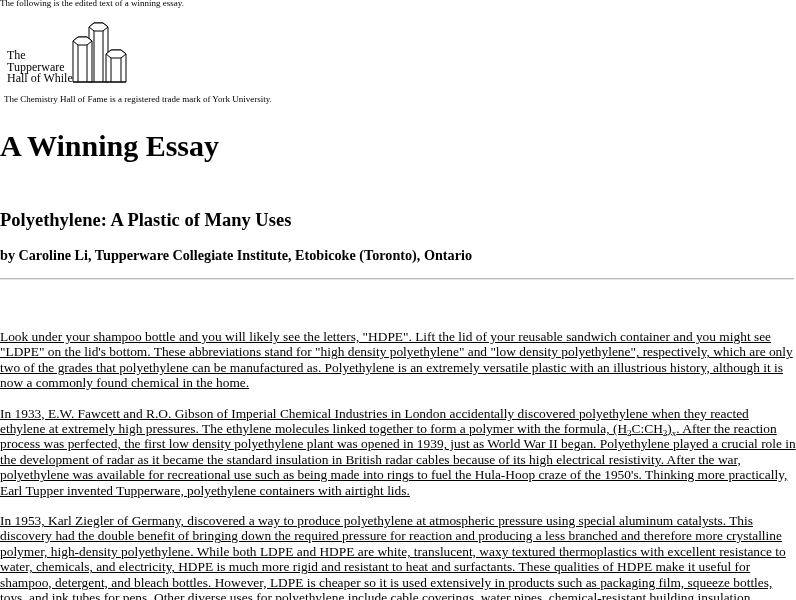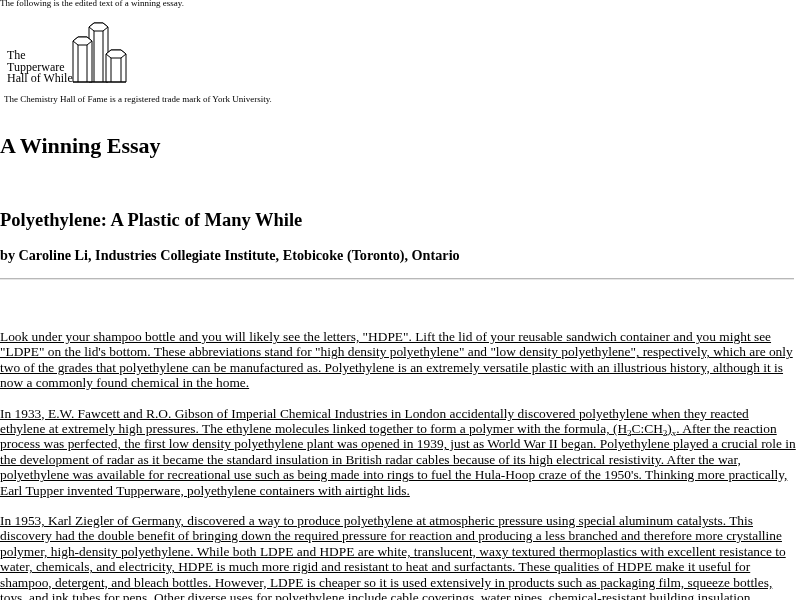--- a/index.html
+++ b/index.html
@@ -21,21 +21,21 @@
     font-size: 12px; line-height: 11.5px;
   }
   .logo-text span { display: block; }
   .logo-svg { position: absolute; left: 70px; top: 4px; }
   .trademark {
     position: absolute; left: 0; top: 90px;
     font-size: 9px; line-height: 11px; margin: 4px;
   }
   h1 {
     position: absolute; left: 0; top: 130px; margin: 0;
-    font-size: 22px; line-height: 32px; font-weight: bold;
+    font-size: 30px; line-height: 32px; font-weight: bold;
   }
   h2 {
     position: absolute; left: 0; top: 209px; margin: 0;
     font-size: 18.5px; line-height: 22px; font-weight: bold;
   }
   h3 {
     position: absolute; left: 0; top: 246px; margin: 0;
     font-size: 14.2px; line-height: 18px; font-weight: bold;
   }
   hr {
@@ -77,23 +77,23 @@
     <line x1="41" y1="40" x2="41" y2="64"></line>
     <line x1="51" y1="40" x2="51" y2="64"></line>
     <line x1="3" y1="64" x2="56" y2="64"></line>
   </svg>
 </div>
 
 <p class="trademark">The Chemistry Hall of Fame is a registered trade mark of York University.</p>
 
 <h1>A Winning Essay</h1>
 
-<h2>Polyethylene: A Plastic of Many While</h2>
+<h2>Polyethylene: A Plastic of Many Uses</h2>
 
-<h3>by Caroline Li, Industries Collegiate Institute, Etobicoke (Toronto), Ontario</h3>
+<h3>by Caroline Li, Tupperware Collegiate Institute, Etobicoke (Toronto), Ontario</h3>
 
 <hr>
 
 <div class="essay">
   <p>Look under your shampoo bottle and you will likely see the letters, "HDPE". Lift the lid of your reusable sandwich container and you might see "LDPE" on the lid's bottom. These abbreviations stand for "high density polyethylene" and "low density polyethylene", respectively, which are only two of the grades that polyethylene can be manufactured as. Polyethylene is an extremely versatile plastic with an illustrious history, although it is now a commonly found chemical in the home.</p>
   <p><span>In 1933, E.W. Fawcett and R.O. Gibson of Imperial Chemical Industries in London accidentally discovered polyethylene when they reacted ethylene at extremely high pressures. The ethylene molecules linked together to form a polymer with the formula, </span><span><span>(H</span><sub>2</sub><span>C:CH</span><sub>2</sub><span>)</span><sub>x</sub></span><span>. After the reaction process was perfected, the first low density polyethylene plant was opened in 1939, just as World War II began. Polyethylene played a crucial role in the development of radar as it became the standard insulation in British radar cables because of its high electrical resistivity. After the war, polyethylene was available for recreational use such as being made into rings to fuel the Hula-Hoop craze of the 1950's. Thinking more practically, Earl Tupper invented Tupperware, polyethylene containers with airtight lids.</span></p>
   <p>In 1953, Karl Ziegler of Germany, discovered a way to produce polyethylene at atmospheric pressure using special aluminum catalysts. This discovery had the double benefit of bringing down the required pressure for reaction and producing a less branched and therefore more crystalline polymer, high-density polyethylene. While both LDPE and HDPE are white, translucent, waxy textured thermoplastics with excellent resistance to water, chemicals, and electricity, HDPE is much more rigid and resistant to heat and surfactants. These qualities of HDPE make it useful for shampoo, detergent, and bleach bottles. However, LDPE is cheaper so it is used extensively in products such as packaging film, squeeze bottles, toys, and ink tubes for pens. Other diverse uses for polyethylene include cable coverings, water pipes, chemical-resistant building insulation, flexible frames, artificial hip joints, and household items such as bags and containers.</p>
 </div>
 
 </body></html>

